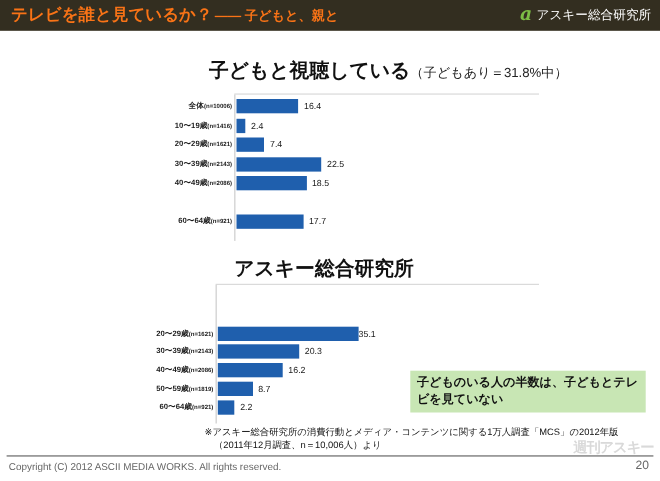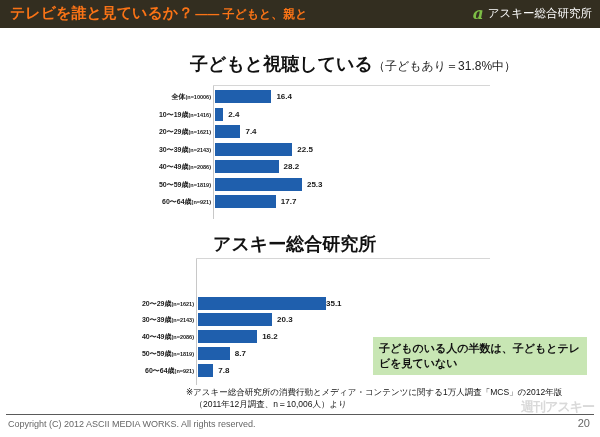--- a/index.html
+++ b/index.html
@@ -112,21 +112,21 @@
     position: absolute;
     left: 1px;
     top: 0;
     height: 13px;
     background: #1F5FAD;
   }
   .val {
     position: absolute;
     top: 0;
     font-size: 8px;
-    font-weight: bold;
+    font-weight: normal;
     color: #1a1a1a;
     line-height: 13px;
     white-space: nowrap;
   }
 
   
   #callout {
     position: absolute;
     left: 373px;
     top: 337px;
@@ -234,26 +234,21 @@
           <span class="val" style="left: 31.4375px;">7.4</span>
         </div>
         <div class="row" style="top: 56.5px; text-align: right;">
           <span class="cat-label"><span>30〜39歳</span><span class="n">(n=2143)</span></span>
           <div class="bar" style="width: 77.3438px; background: rgb(31, 95, 173);"></div>
           <span class="val" style="left: 83.3438px;">22.5</span>
         </div>
         <div class="row" style="top: 74px;">
           <span class="cat-label"><span>40〜49歳</span><span class="n">(n=2086)</span></span>
           <div class="bar" style="width: 63.5938px; background: rgb(31, 95, 173);"></div>
-          <span class="val" style="left: 69.5938px;">28.2</span>
-        </div>
-        <div class="row" style="top: 91.5px;">
-          <span class="cat-label"><span>50〜59歳</span><span class="n">(n=1819)</span></span>
-          <div class="bar" style="width: 86.9688px; background: rgb(31, 95, 173);"></div>
-          <span class="val" style="left: 92.9688px;">25.3</span>
+          <span class="val" style="left: 69.5938px;">18.5</span>
         </div>
         <div class="row" style="top: 109px;">
           <span class="cat-label"><span>60〜64歳</span><span class="n">(n=921)</span></span>
           <div class="bar" style="width: 60.8438px; background: rgb(31, 95, 173);"></div>
           <span class="val" style="left: 66.8438px;">17.7</span>
         </div>
       </div>
   </div>
 
   <div class="chart-title" id="chart2-title" style="left:213px; top:232px;">
@@ -278,21 +273,21 @@
           <span class="val" style="left: 65.13px;">16.2</span>
         </div>
         <div class="row" style="top: 88px;">
           <span class="cat-label"><span>50〜59歳</span><span class="n">(n=1819)</span></span>
           <div class="bar" style="width: 31.755px; background: rgb(31, 95, 173);"></div>
           <span class="val" style="left: 37.755px;">8.7</span>
         </div>
         <div class="row" style="top: 104.8px;">
           <span class="cat-label"><span>60〜64歳</span><span class="n">(n=921)</span></span>
           <div class="bar" style="width: 15.33px; background: rgb(31, 95, 173);"></div>
-          <span class="val" style="left: 21.33px;">7.8</span>
+          <span class="val" style="left: 21.33px;">2.2</span>
         </div>
       </div>
   </div>
 
   <svg id="callout-pointer" width="36" height="30" viewBox="0 0 36 30">
     <polygon points="14,0 24,28 4,24" fill="#6FBF4A"></polygon>
   </svg>
   <div id="callout">
     <div id="callout-text">子どものいる人の半数は、子どもとテレビを見ていない</div>
   </div>

